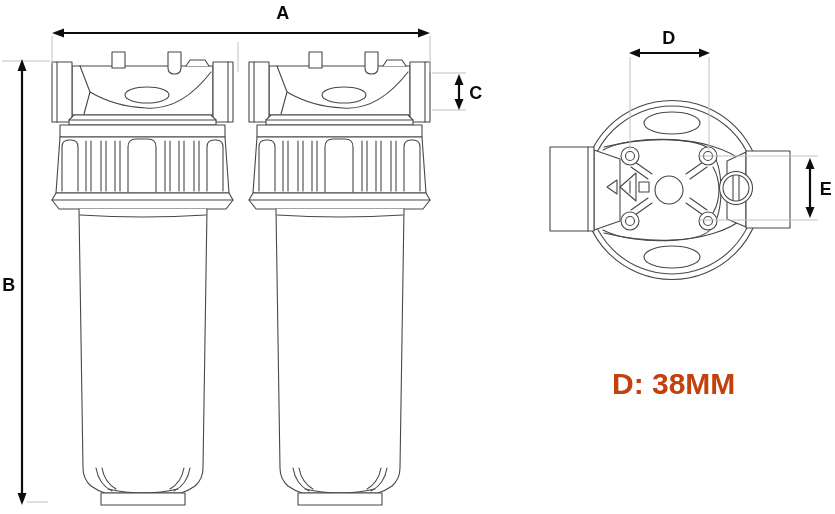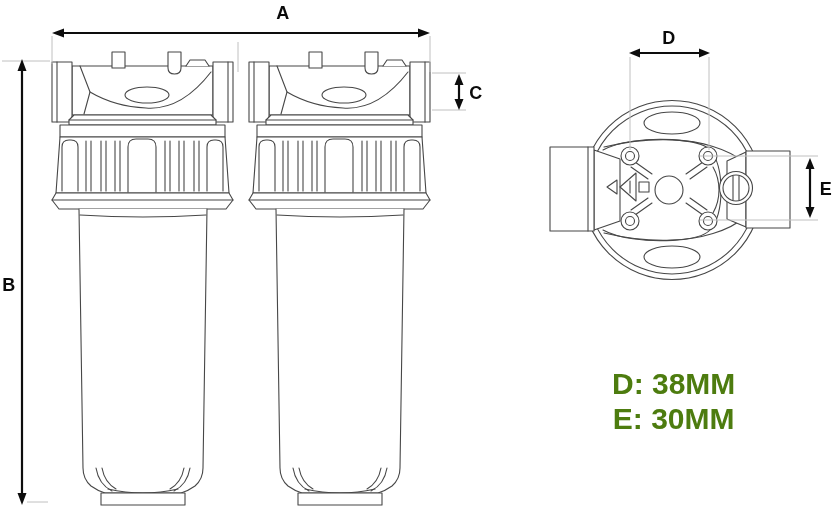--- a/index.html
+++ b/index.html
@@ -8,23 +8,22 @@
     font-family:"Liberation Sans", sans-serif;
   }
   .stage svg{position:absolute;left:0;top:0;}
   .dim-label{
     position:absolute;transform:translate(-50%,-50%);
     font-weight:bold;font-size:18px;color:#0a0a0a;letter-spacing:.5px;
     white-space:nowrap;user-select:none;
   }
   .specs{
     position:absolute;left:612px;top:366px;
-    font-weight:bold;font-size:30px;line-height:35px;color:#4d7c0f;
+    font-weight:bold;font-size:30px;line-height:35px;color:#c2410c;
     white-space:nowrap;
-    text-align:center;
   }
 </style>
 </head>
 <body>
 
 <div class="stage">
 
   <svg width="835" height="514" viewBox="0 0 835 514">
     <defs>
 
@@ -191,16 +190,15 @@
   </svg>
 
   <span class="dim-label" style="left:283px;top:13px">A</span>
   <span class="dim-label" style="left:9px;top:285px">B</span>
   <span class="dim-label" style="left:476px;top:93px">C</span>
   <span class="dim-label" style="left:669px;top:38px">D</span>
   <span class="dim-label" style="left:826px;top:189px">E</span>
 
   <div class="specs">
     <div>D: 38MM</div>
-    <div>E: 30MM</div>
   </div>
 
 </div>
 
 </body></html>

